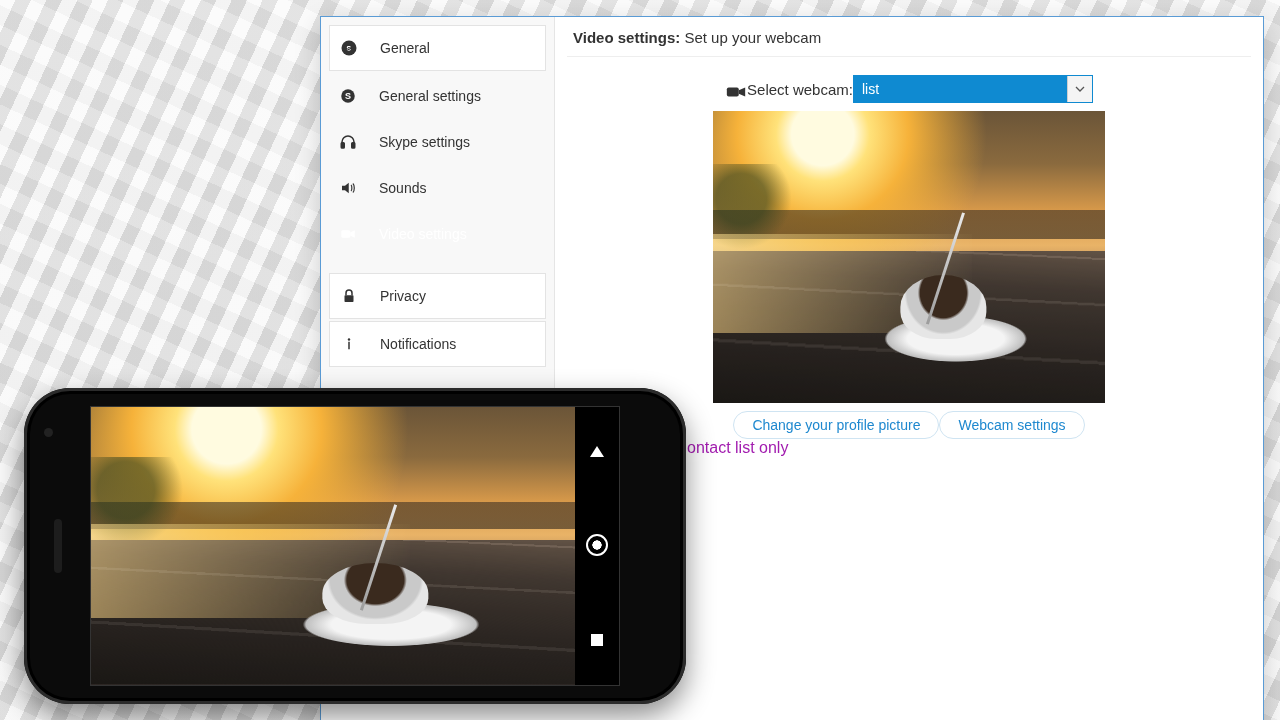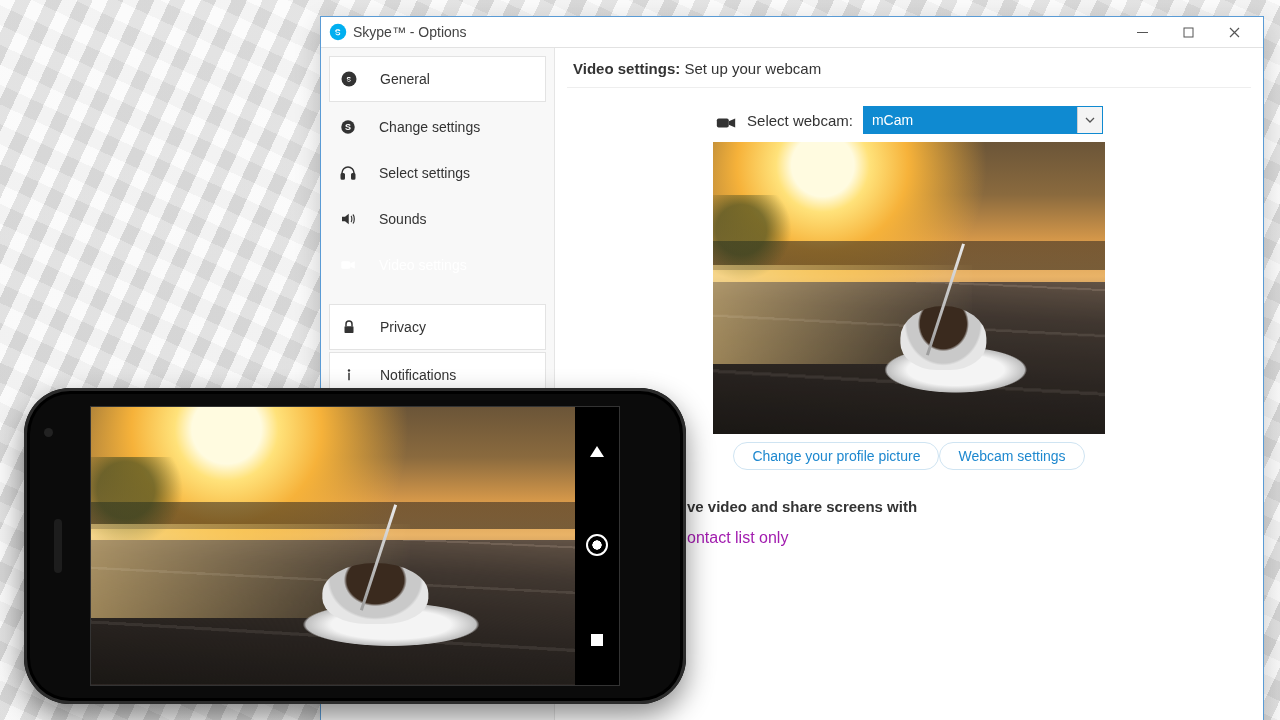--- a/index.html
+++ b/index.html
@@ -22,21 +22,21 @@
 .side-item{height:44px;display:flex;align-items:center;gap:22px;padding:0 10px;border:1px solid transparent;color:#333;cursor:pointer;background:#fff;border:1px solid #e3e3e3;margin-bottom:2px}
 .side-item.header{font-weight:400}
 .side-item.selected{background:#0f8ad1;color:#fff;border-color:#0f8ad1}
 .side-item .ic{width:18px;height:18px;flex:0 0 18px;display:flex;align-items:center;justify-content:center}
 .side-item .ic svg{width:18px;height:18px}
 .side-item.sub{border:0;background:transparent;margin-bottom:0;height:46px}
 
 .main{flex:1;padding:0 12px 12px 12px;overflow:hidden}
 .section-title{padding:12px 0 10px 6px;border-bottom:1px solid #eee;font-size:15px}
 .section-title b{font-weight:700}
-.camera-row{display:flex;align-items:center;gap:10px;margin:18px 0 8px 0;justify-content:center}
+.camera-row{display:flex;align-items:center;margin:18px 0 8px 0;justify-content:center}
 .camera-row .ic{width:22px;height:16px}
 .select-label{font-size:15px;color:#333}
 .select{position:relative;width:238px;height:26px;border:1px solid #0f8ad1}
 .select .value{position:absolute;inset:0 24px 0 0;background:#0f8ad1;color:#fff;display:flex;align-items:center;padding:0 8px;font-size:14px}
 .select .chev{position:absolute;right:0;top:0;width:24px;height:100%;display:flex;align-items:center;justify-content:center;background:#f4f4f4;border-left:1px solid #cfcfcf}
 .preview{width:392px;height:292px;margin:4px auto 8px auto;position:relative;background:#333;overflow:hidden}
 .pill-row{display:flex;justify-content:center;margin-top:6px}
 .pill{border:1px solid #cfe4f2;border-radius:14px;height:26px;display:flex;align-items:center;padding:0 18px;color:#1e88cf;font-size:14px;background:#fff;cursor:pointer}
 .allow-head{margin:28px 0 14px 0;font-weight:600;font-size:15px;text-align:left;padding-left:120px}
 .allow-opt{padding-left:120px;font-size:16px;color:#a21caf}
@@ -66,46 +66,20 @@
 .phone .shutter{width:18px;height:18px;border:2px solid #fff;border-radius:50%;background:radial-gradient(circle,#fff 0 35%,transparent 38%)}
 .phone .sq{width:12px;height:12px;background:#fff}
 .phone .tri{width:0;height:0;border-left:7px solid transparent;border-right:7px solid transparent;border-bottom:11px solid #fff}
 </style>
 </head>
 <body>
 
 <div class="desktop"></div>
 
 <div class="window">
-  <div class="titlebar">
-    <span class="title-icon">
-      <svg viewBox="0 0 24 24">
-          <circle cx="12" cy="12" r="11" fill="#00aff0"></circle>
-          <path d="M8.5 14.3c.4 1.2 1.7 2 3.5 2 1.9 0 3-.9 3-2 0-.9-.6-1.5-2.3-1.9l-1.6-.4c-.9-.2-1.2-.5-1.2-1 0-.6.6-1 1.6-1 1.1 0 1.7.4 2 .9l1.7-.9c-.5-1.1-1.7-1.8-3.6-1.8-2 0-3.3.9-3.3 2.3 0 1.1.8 1.8 2.4 2.2l1.6.4c1 .2 1.2.5 1.2 1 0 .6-.6 1-1.6 1-1.2 0-1.9-.5-2.2-1.2l-1.8.9z" fill="#fff"></path>
-        </svg>
-    </span>
-    <span class="title-text">Skype™ - Options</span>
-    <div class="win-btns">
-      <div class="win-btn">
-          <svg viewBox="0 0 11 11">
-            <rect y="5" width="11" height="1" fill="currentColor"></rect>
-          </svg>
-        </div>
-      <div class="win-btn">
-          <svg viewBox="0 0 11 11">
-            <rect x="1" y="1" width="9" height="9" fill="none" stroke="currentColor"></rect>
-          </svg>
-        </div>
-      <div class="win-btn close">
-          <svg viewBox="0 0 11 11">
-            <path d="M1 1 L10 10 M10 1 L1 10" stroke="currentColor" stroke-width="1.2"></path>
-          </svg>
-        </div>
-    </div>
-  </div>
 
   <div class="body">
 
     <div class="sidebar">
       <div class="side-item header">
         <span class="ic">
           <svg viewBox="0 0 24 24">
               <circle cx="12" cy="12" r="10" fill="#333"></circle>
               <path d="M9 14c.3.9 1.3 1.5 2.9 1.5 1.5 0 2.4-.6 2.4-1.5 0-.7-.5-1.1-1.8-1.4l-1.2-.3c-.7-.2-.9-.4-.9-.8 0-.5.5-.8 1.3-.8.9 0 1.4.3 1.6.7l1.3-.6c-.4-.8-1.3-1.4-2.9-1.4-1.6 0-2.6.7-2.6 1.8 0 .9.6 1.4 1.9 1.7l1.2.3c.8.2 1 .4 1 .8 0 .5-.5.8-1.3.8-.9 0-1.5-.4-1.7-.9L9 14z" fill="#fff"></path>
             </svg>
@@ -113,31 +87,31 @@
         <span>General</span>
       </div>
 
       <div class="side-item sub">
         <span class="ic">
             <svg viewBox="0 0 24 24">
               <circle cx="12" cy="12" r="9" fill="#333"></circle>
               <text x="12" y="16" text-anchor="middle" font-size="12" font-weight="700" fill="#fff">S</text>
             </svg>
           </span>
-        <span>Change settings</span>
+        <span>General settings</span>
       </div>
       <div class="side-item sub">
         <span class="ic">
             <svg viewBox="0 0 24 24" fill="none" stroke="#333" stroke-width="2">
               <path d="M4 14v-2a8 8 0 0 1 16 0v2"></path>
               <rect x="3" y="13" width="4" height="7" rx="1" fill="#333"></rect>
               <rect x="17" y="13" width="4" height="7" rx="1" fill="#333"></rect>
             </svg>
           </span>
-        <span>Select settings</span>
+        <span>Skype settings</span>
       </div>
       <div class="side-item sub">
         <span class="ic">
             <svg viewBox="0 0 24 24" fill="#333">
               <path d="M4 9v6h4l5 4V5L8 9H4z"></path>
               <path d="M16 8c1.5 1 1.5 7 0 8M18.5 6c2.5 2 2.5 10 0 12" fill="none" stroke="#333" stroke-width="1.6"></path>
             </svg>
           </span>
         <span>Sounds</span>
       </div>
@@ -177,21 +151,21 @@
         <span>Set up your webcam</span>
       </div>
 
       <div class="camera-row">
         <span class="ic"><svg viewBox="0 0 24 24" fill="#333">
               <rect x="2" y="7" width="13" height="10" rx="2"></rect>
               <path d="M15 10l7-3v10l-7-3z"></path>
             </svg></span>
         <span class="select-label">Select webcam:</span>
         <div class="select">
-          <div class="value">mCam</div>
+          <div class="value">list</div>
           <div class="chev">
               <svg width="10" height="6" viewBox="0 0 10 6">
                 <path d="M1 1l4 4 4-4" fill="none" stroke="#555" stroke-width="1.3"></path>
               </svg>
             </div>
         </div>
       </div>
 
       <div class="preview">
         <div class="scene">
@@ -204,21 +178,20 @@
             <div class="cup"></div>
             <div class="spoon"></div>
         </div>
       </div>
 
       <div class="pill-row">
         <div class="pill">Change your profile picture</div>
         <div class="pill">Webcam settings</div>
       </div>
 
-      <div class="allow-head">ve video and share screens with</div>
       <div class="allow-opt">ontact list only</div>
     </div>
   </div>
 </div>
 
 <div class="phone">
   <div class="cam"></div>
   <div class="speaker"></div>
   <div class="screen">
     <div class="viewfinder">

